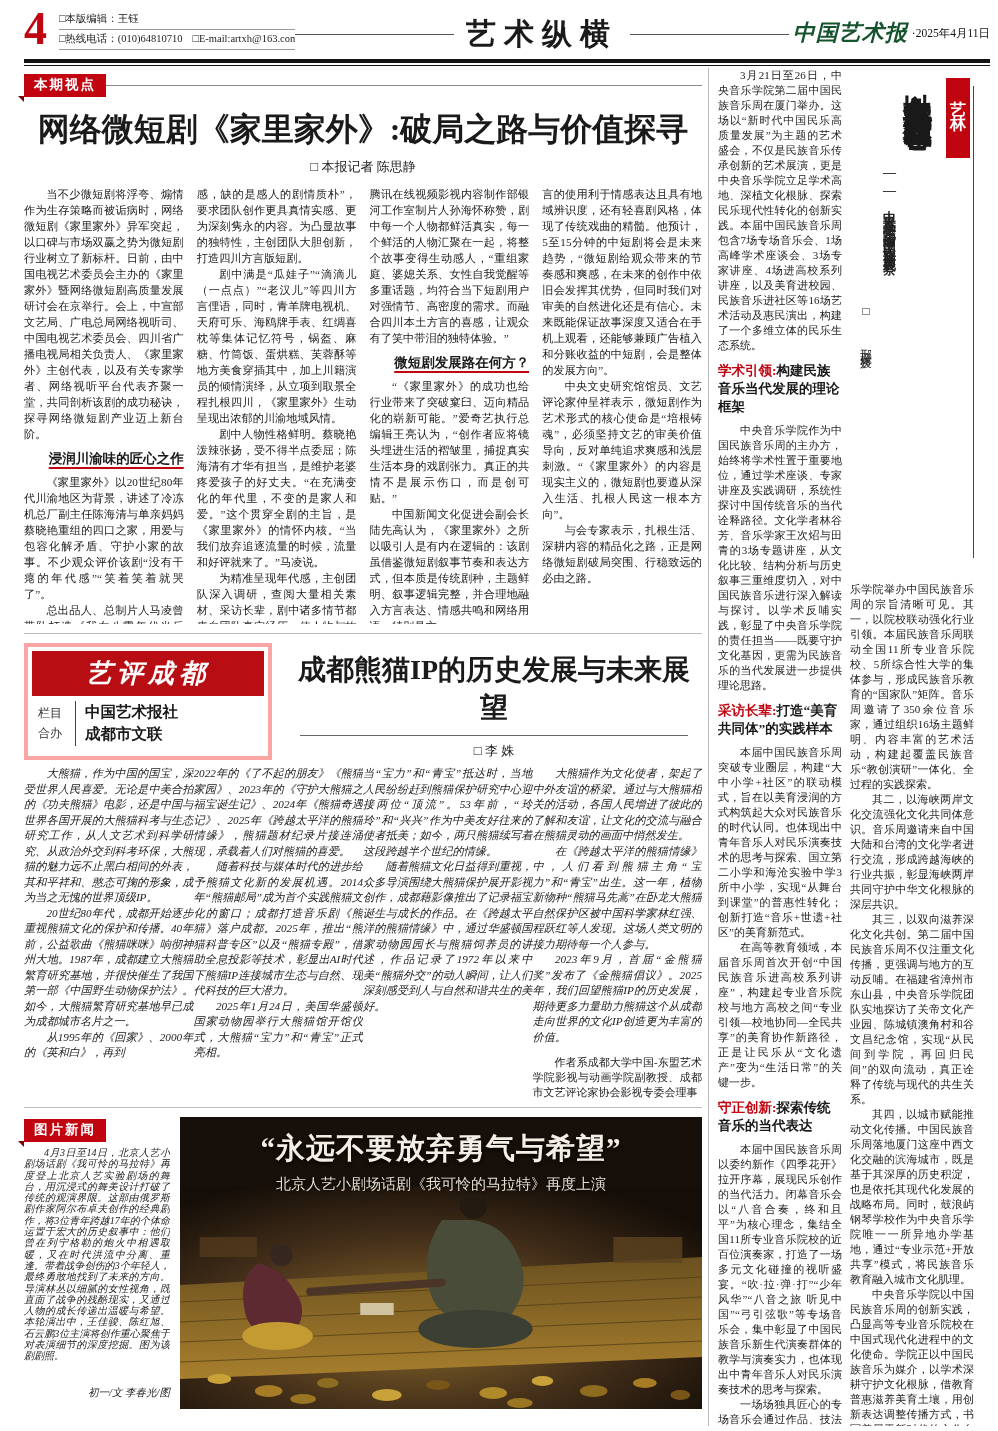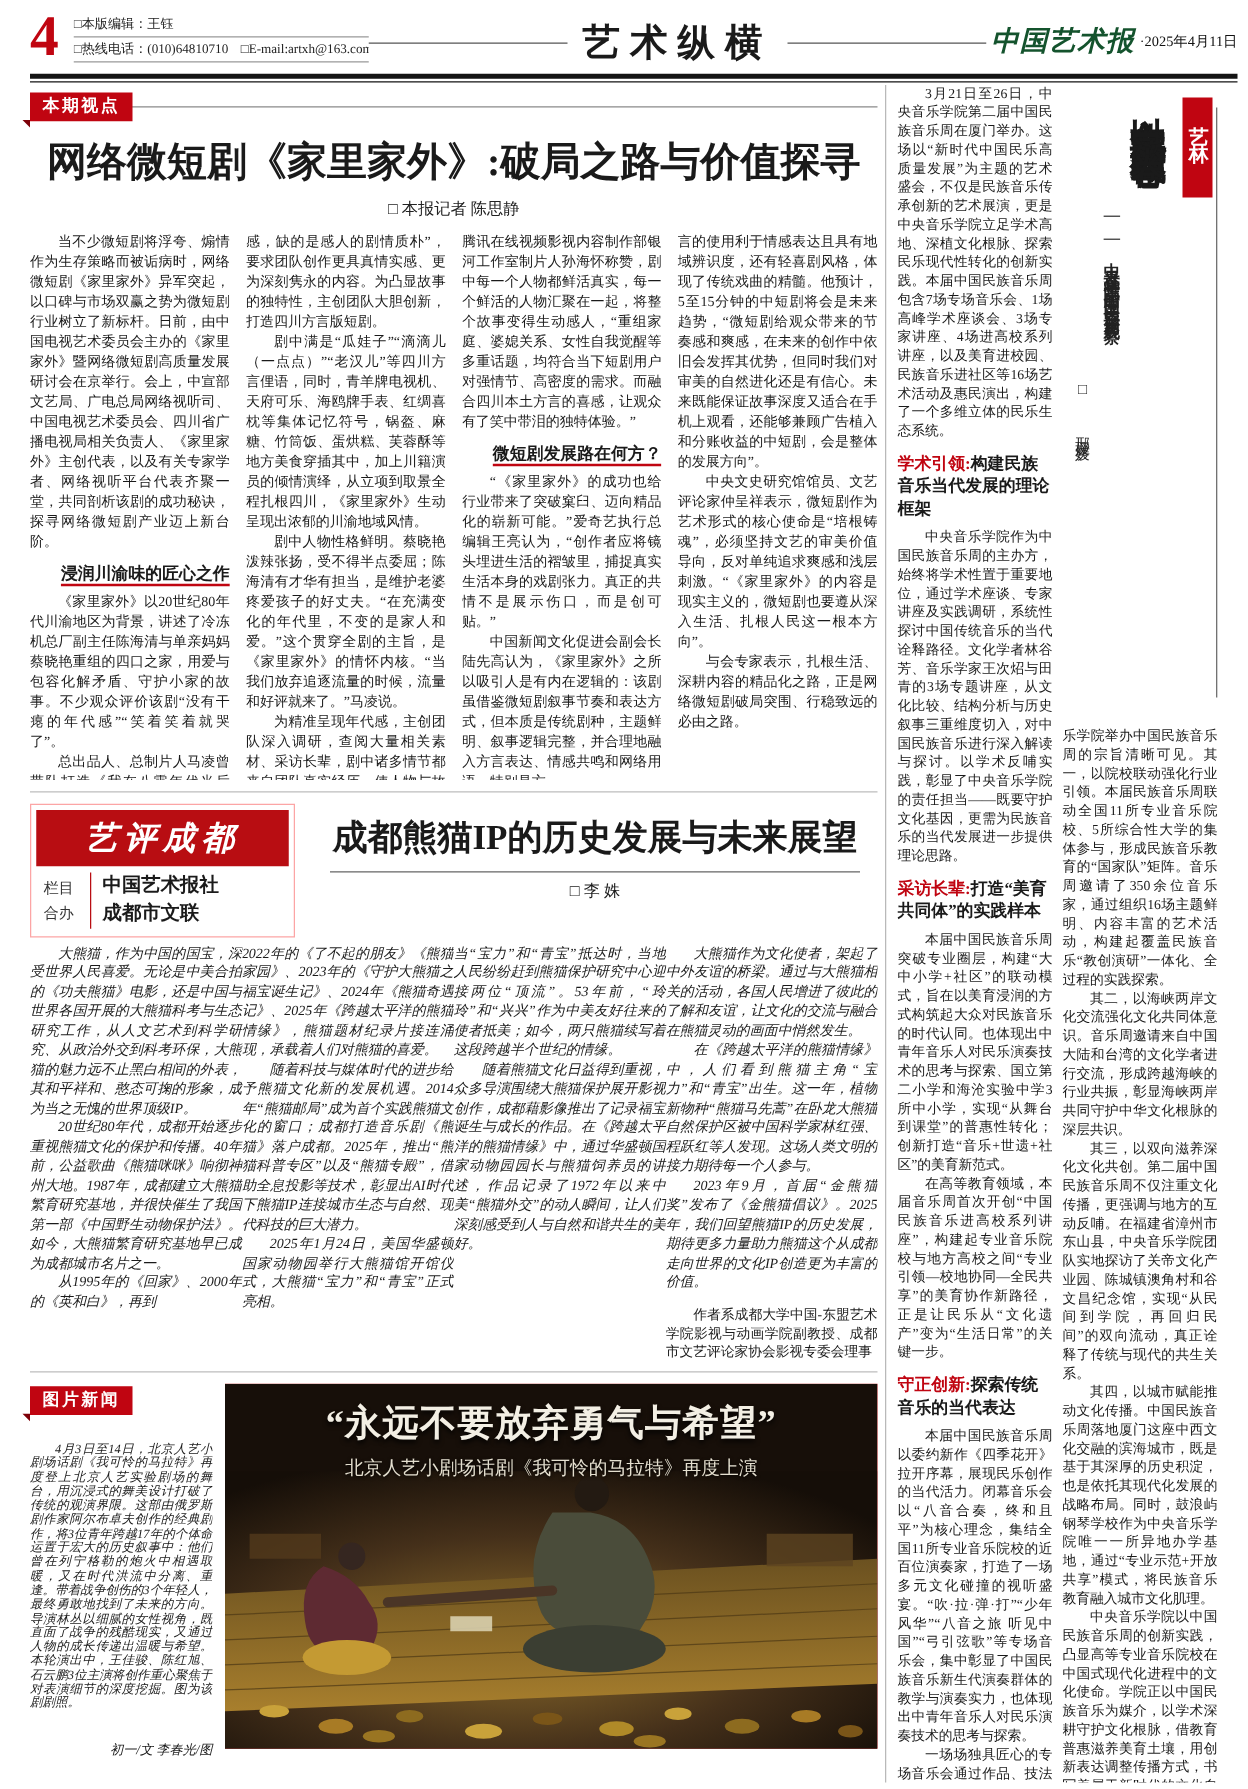--- a/index.html
+++ b/index.html
@@ -47,41 +47,41 @@
   .fcol p{margin:0;text-indent:2em;}
   .fcol p.blk-cont{text-indent:0;}
   .fcol p.blk-subhead{text-indent:0;text-align:right;font-weight:bold;font-size:13.5px;
     margin:9px 0 7px;text-decoration:underline;text-decoration-color:#c00511;
     text-decoration-thickness:2px;text-underline-offset:4px;}
 
   .hsep{height:1px;background:#bdbdbd;margin:9px 0;}
 
   
   .panda-head{display:flex;margin-bottom:6px;}
-  .pingbox{width:212px;border:1px solid #fca5a5;padding:4px;box-sizing:border-box;margin-right:14px;}
+  .pingbox{width:248px;border:4px solid #fca5a5;padding:4px;box-sizing:border-box;margin-right:14px;}
   .pingbox-banner{background:#b80d12;color:#fff;text-align:center;font-size:26px;font-weight:bold;
     font-style:italic;letter-spacing:5px;padding:5px 0;}
   .pingbox-row{display:flex;align-items:center;padding:5px 2px 2px;}
   .pingbox-labels{font-size:12px;color:#333;width:32px;text-align:center;line-height:1.7;}
   .pingbox-div{width:1px;background:#b80d12;align-self:stretch;margin:0 9px;}
   .pingbox-partners{font-size:15.5px;font-weight:bold;line-height:1.45;}
   .panda-title-wrap{flex:1;text-align:center;padding-top:8px;}
   .panda-headline{font-size:28px;font-weight:bold;margin:0;}
   .panda-rule{height:1px;background:#666;margin:8px 14px 6px;}
   .panda-byline{font-size:13px;}
   .panda-cols{display:flex;gap:0;height:332px;overflow:hidden;}
   .pcol{flex:1;font-size:11.2px;line-height:15.5px;font-style:italic;text-align:justify;overflow:hidden;}
   .pcol p{margin:0;text-indent:2em;}
   .pcol p.blk-cont{text-indent:0;}
   .pcol p.blk-author{font-style:normal;font-size:11px;margin-top:10px;line-height:15px;}
 
   
   .pic-section{display:flex;margin-top:8px;height:292px;}
   .pic-left{width:146px;margin-right:10px;}
-  .pic-tag-row{margin:2px 0 22px;}
+  .pic-tag-row{margin:2px 0 5px;}
   .pic-caption{font-size:10px;line-height:11.3px;font-style:italic;text-align:justify;height:232px;overflow:hidden;}
   .pic-caption p{margin:0;text-indent:2em;}
   .pic-credit{text-align:right;font-size:10.5px;font-style:italic;margin-top:7px;}
   .photo{position:relative;flex:1;background:#b91c1c;overflow:hidden;}
   .photo svg{position:absolute;inset:0;width:100%;height:100%;}
   .photo-title{position:absolute;top:12px;left:0;width:100%;text-align:center;color:#f3efe4;
     font-size:29px;font-weight:bold;z-index:2;text-shadow:0 2px 4px rgba(0,0,0,.9);letter-spacing:1px;}
   .photo-sub{position:absolute;top:58px;left:0;width:100%;text-align:center;color:#e4dfcf;
     font-size:15px;z-index:2;text-shadow:0 1px 3px rgba(0,0,0,.9);}
 

